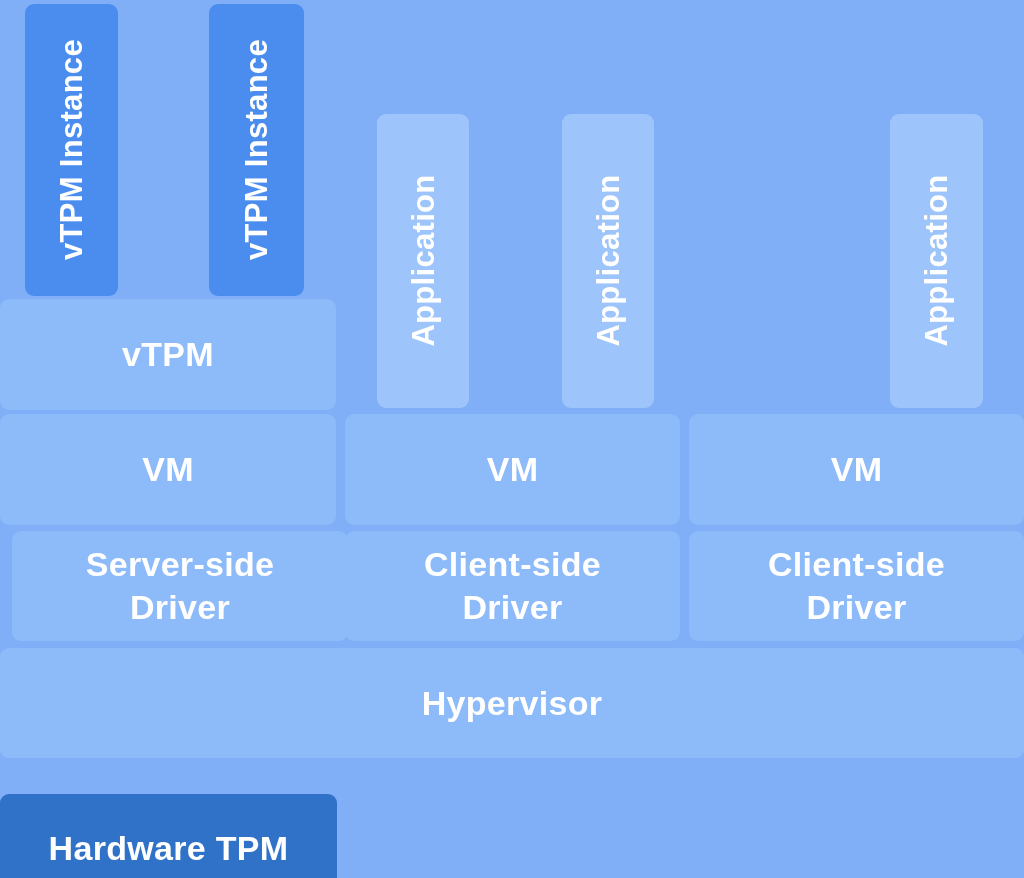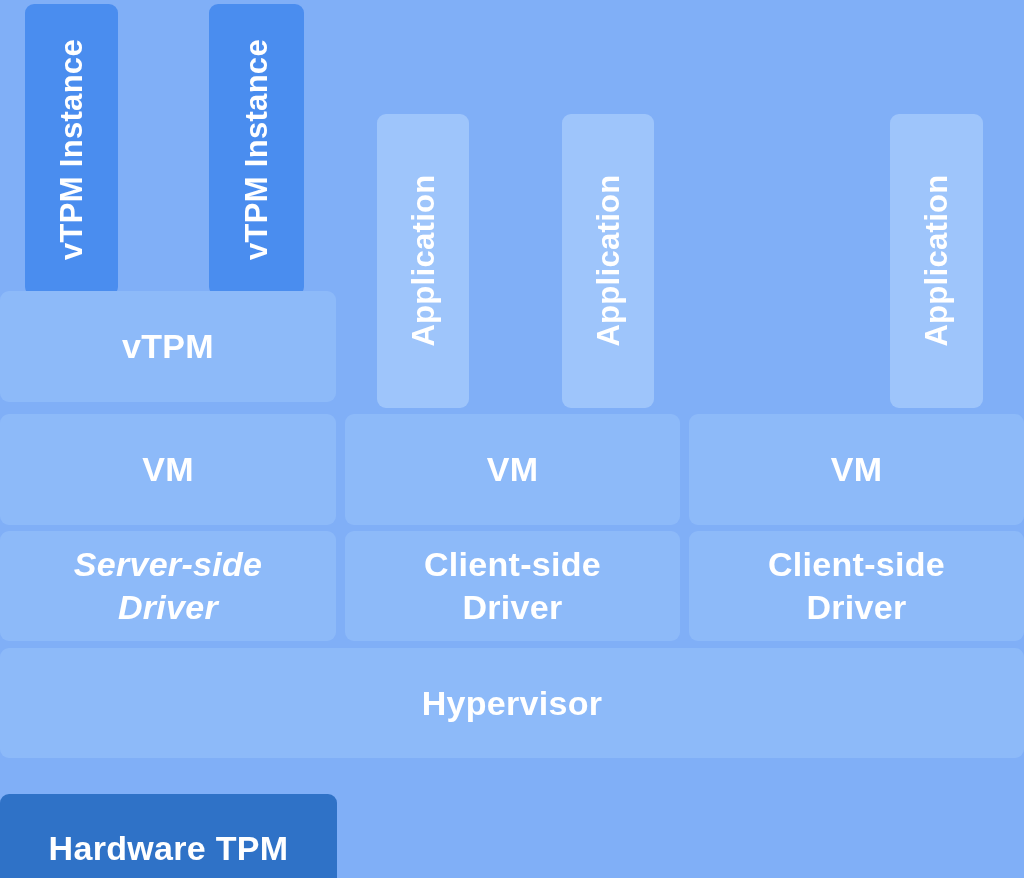--- a/index.html
+++ b/index.html
@@ -45,27 +45,27 @@
     white-space: nowrap;
     font-size: 31px;
   }
   
   .inst-1 { left: 25px;  top: 4px;   width: 93px; height: 292px; }
   .inst-2 { left: 209px; top: 4px;   width: 95px; height: 292px; }
   .app-1  { left: 377px; top: 114px; width: 92px; height: 294px; }
   .app-2  { left: 562px; top: 114px; width: 92px; height: 294px; }
   .app-3  { left: 890px; top: 114px; width: 93px; height: 294px; }
   
-  .mgr    { left: 0px;   top: 291px; width: 336px; height: 111px; gap: 25px; }
+  .mgr    { left: 0px;   top: 299px; width: 336px; height: 111px; gap: 25px; }
   
   .vm-1   { left: 0px;   top: 414px; width: 336px; height: 111px; }
   .vm-2   { left: 345px; top: 414px; width: 335px; height: 111px; }
   .vm-3   { left: 689px; top: 414px; width: 335px; height: 111px; }
   
-  .drv-1  { left: 0px;   top: 531px; width: 336px; height: 110px; font-style: italic; }
+  .drv-1  { left: 12px;   top: 531px; width: 336px; height: 110px; }
   .drv-2  { left: 345px; top: 531px; width: 335px; height: 110px; }
   .drv-3  { left: 689px; top: 531px; width: 335px; height: 110px; }
   
   .hyp    { left: 0px;   top: 648px; width: 1024px; height: 110px; }
   .hwtpm  { left: 0px;   top: 794px; width: 337px;  height: 108px; }
 </style>
 </head>
 <body>
 
 <div>

